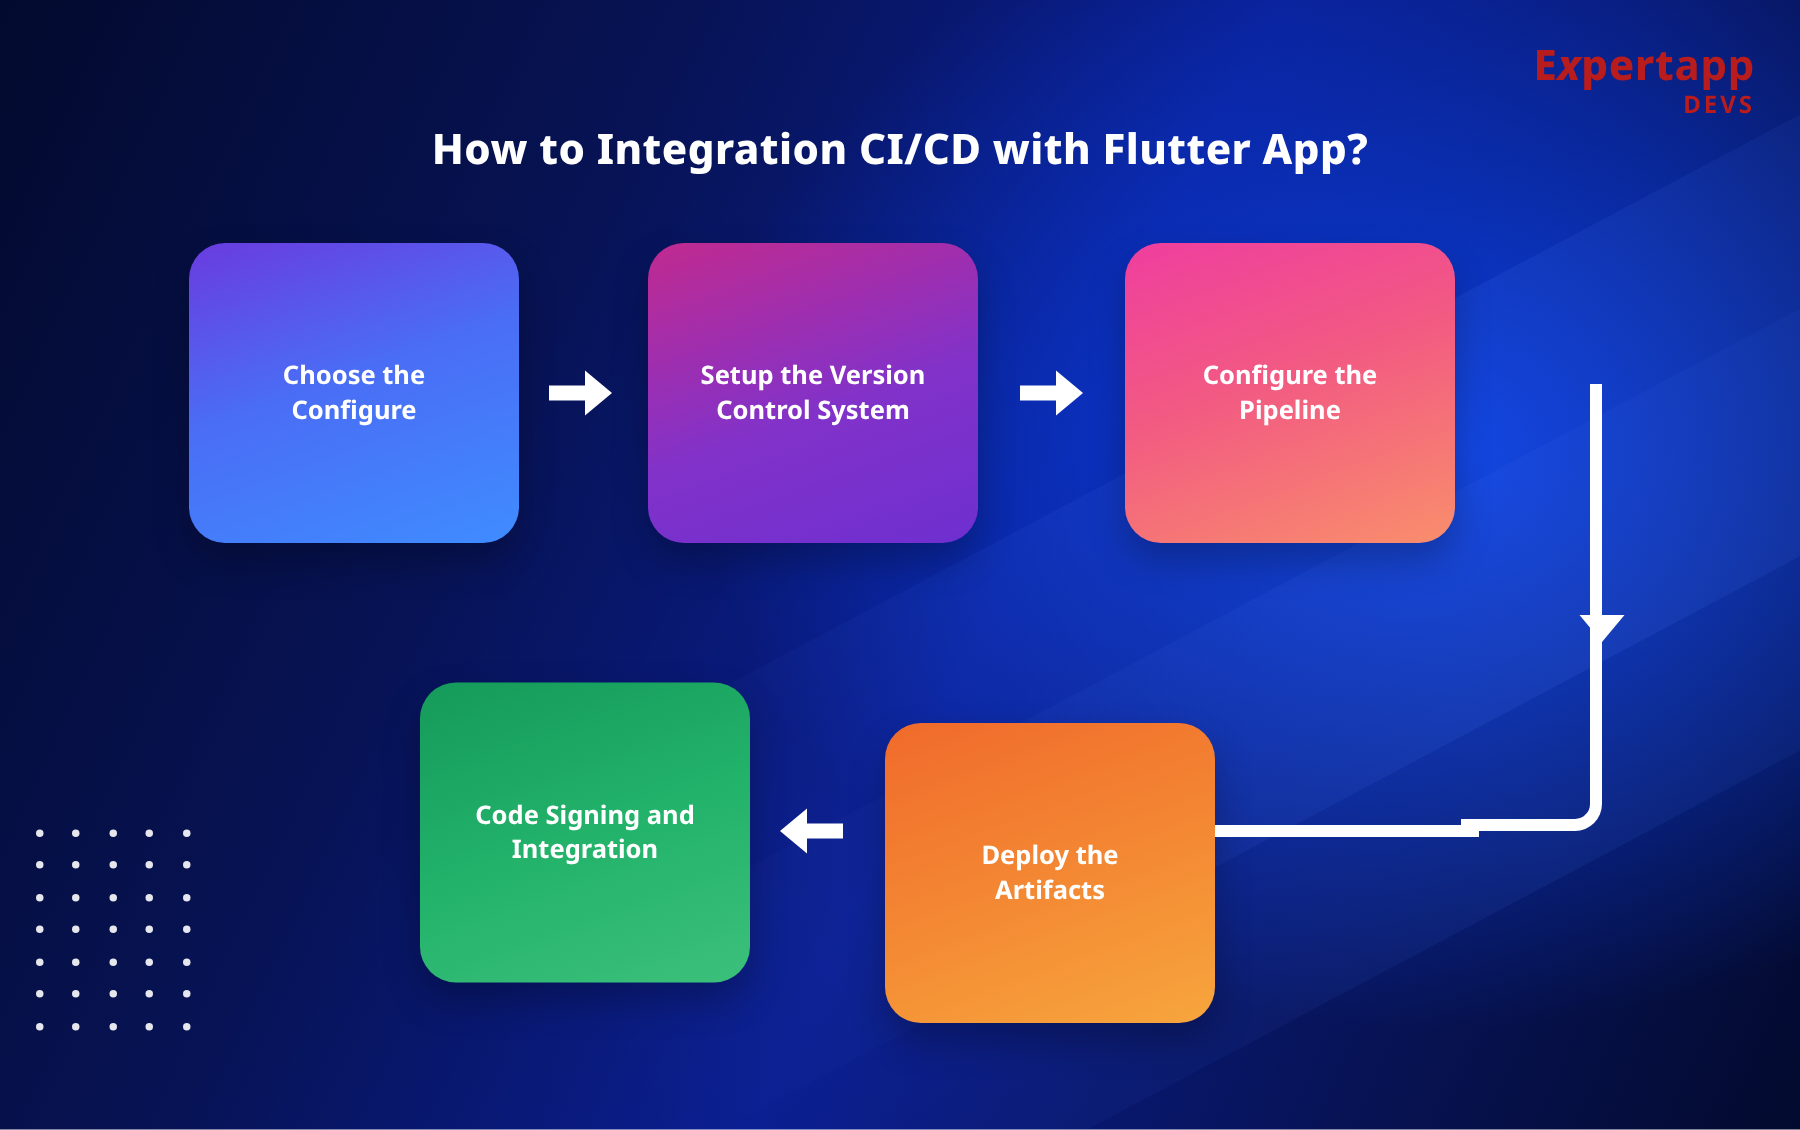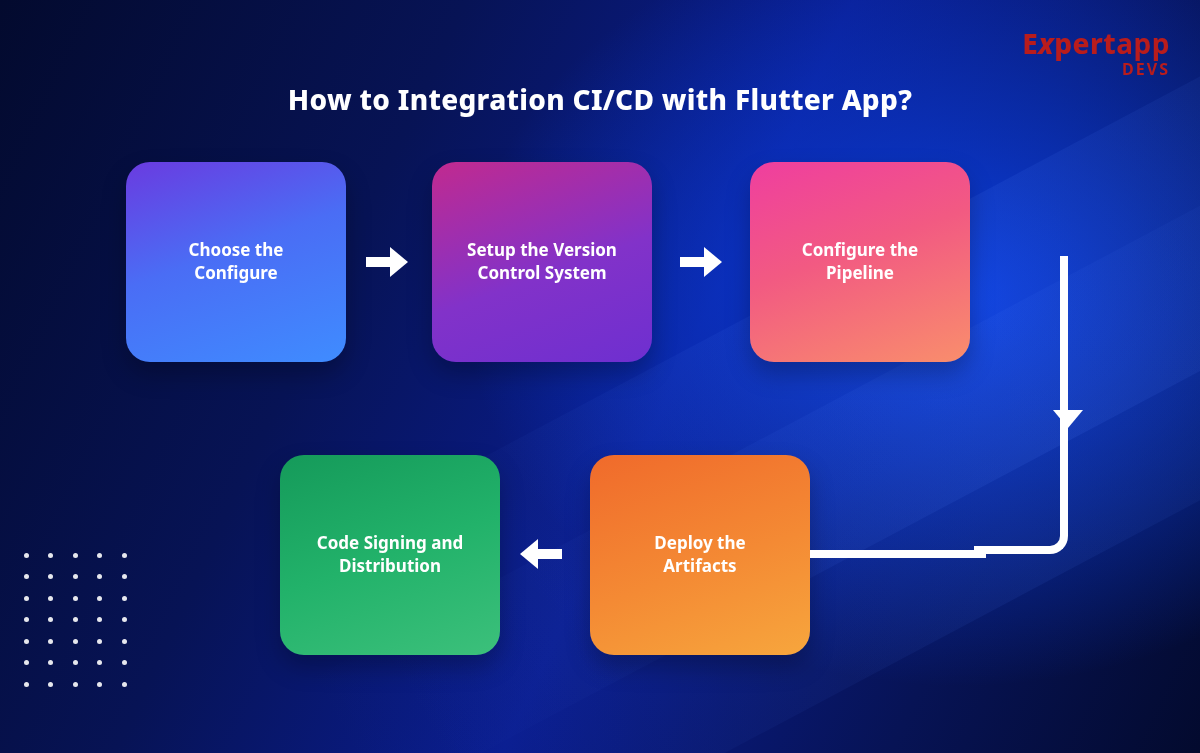--- a/index.html
+++ b/index.html
@@ -109,25 +109,25 @@
     <div class="head-r"></div>
 </div>
 <div class="arrow-h" style="left:680px; top:247px">
   <div class="shaft"></div>
     <div class="head-r"></div>
 </div>
 
 <div class="connector" style="left:974px; top:256px; width:94px; height:298px;"></div>
 <div class="arrow-down-head" style="left:1053px; top:410px"></div>
 
-<div class="card c4" style="left:590px; top:455px">
+<div class="card c4" style="left:590px; top:482px">
   <span>Deploy the Artifacts</span>
 </div>
 <div class="card c5" style="left:280px; top:455px">
-  <span>Code Signing and Distribution</span>
+  <span>Code Signing and Integration</span>
 </div>
 
 <div style="position:absolute; left:810px; top:550px; width:176px; height:8px; background:#fff;"></div>
 
 <div class="arrow-l" style="left:520px; top:539px">
   <div class="head-l"></div>
     <div class="shaft"></div>
 </div>
 
 <div class="dotgrid">

